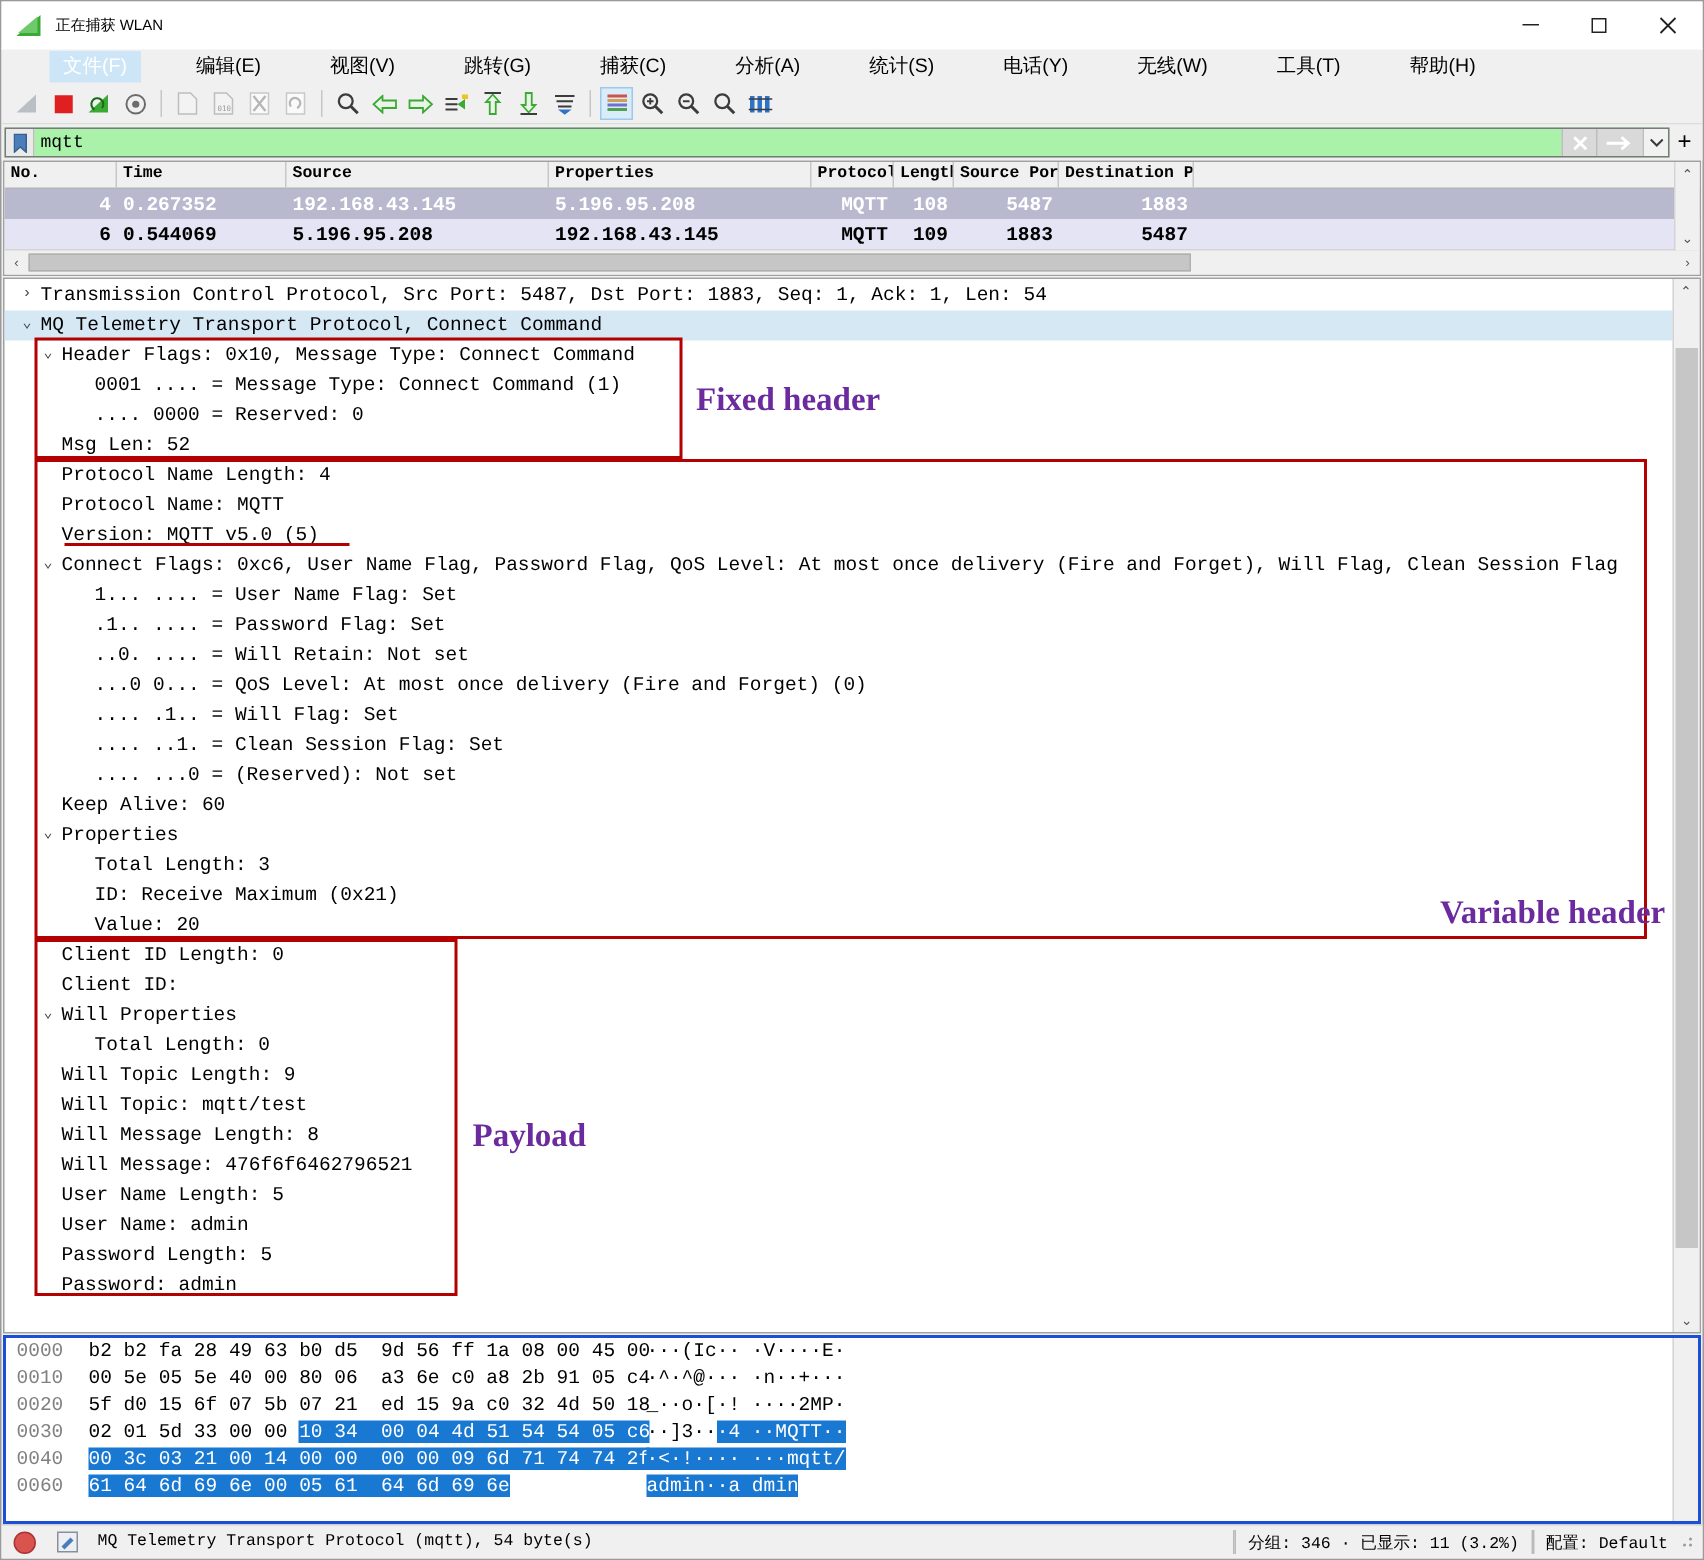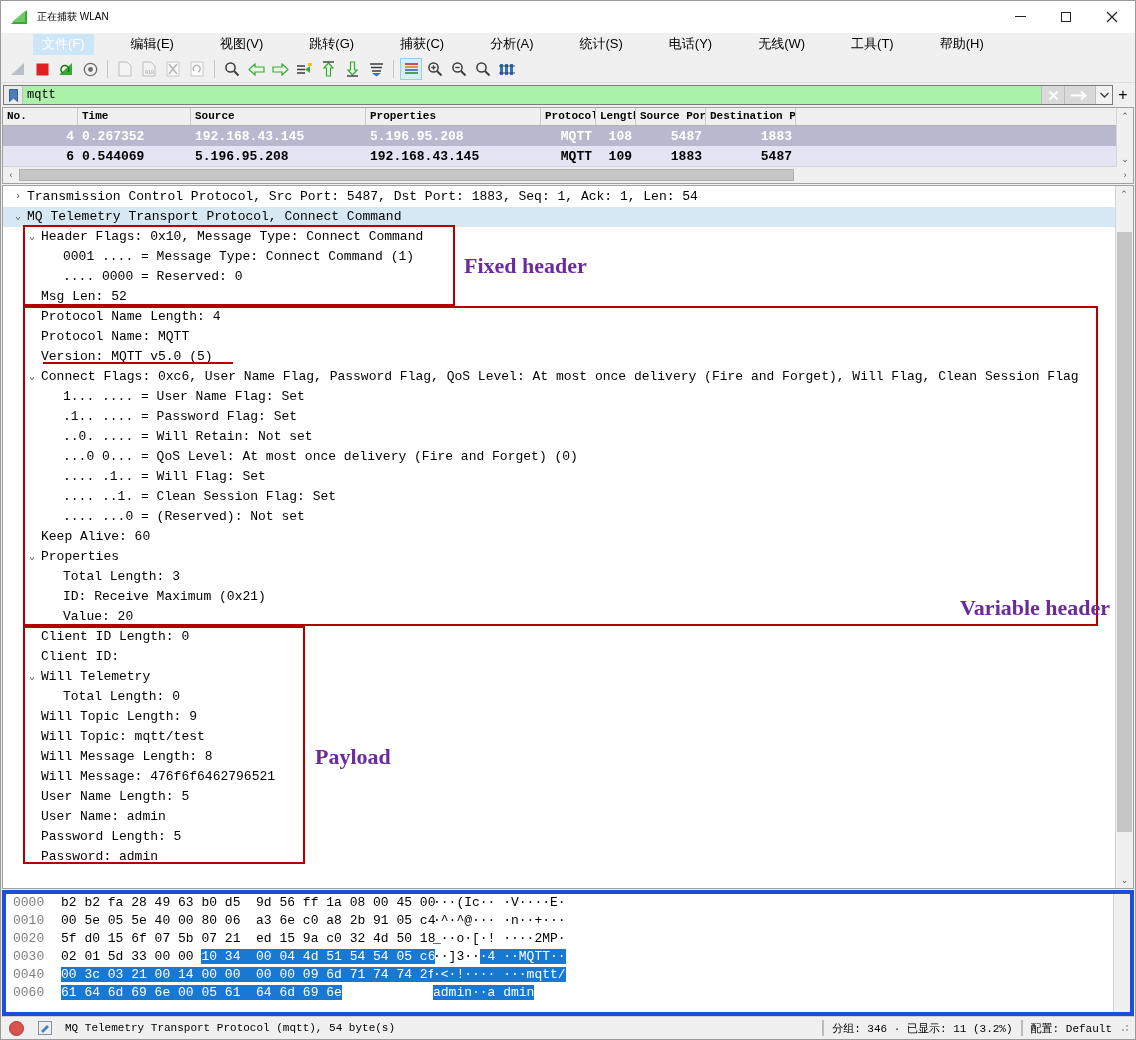--- a/index.html
+++ b/index.html
@@ -160,21 +160,21 @@
   
   .annbox{position:absolute;border:2px solid #b30000;box-sizing:border-box;pointer-events:none;}
   .annline{position:absolute;height:2px;background:#b30000;}
   .annlabel{
     position:absolute;color:#6b2a9e;font-family:"Liberation Serif","DejaVu Serif",serif;
     font-weight:bold;font-size:22px;white-space:nowrap;
   }
 
   
   .hexpane{
-    flex:0 0 126px;background:#fff;border:4px solid #1d4ed8;margin:1px 1px 0 1px;
+    flex:0 0 126px;background:#fff;border:2px solid #1d4ed8;margin:1px 1px 0 1px;
     box-sizing:border-box;position:relative;overflow:hidden;
     font-family:"Liberation Mono","DejaVu Sans Mono",monospace;font-size:13px;
   }
   .hexrow{height:18px;line-height:18px;display:flex;white-space:pre;}
   .hoff{color:#808080;padding-left:7px;width:48px;flex:0 0 48px;}
   .hbytes{width:372px;flex:0 0 372px;letter-spacing:0px;}
   .hascii{flex:0 0 auto;}
   .sel{background:#1878d2;color:#fff;}
   .hex-vscroll{
     position:absolute;right:0;top:0;width:16px;bottom:0;background:#f0f0f0;border-left:1px solid #d4d4d4;
@@ -543,21 +543,21 @@
       <div class="trow">
         <span class="tw ind1"></span>
         <span class="tlabel">Client ID Length: 0</span>
       </div>
       <div class="trow">
         <span class="tw ind1"></span>
         <span class="tlabel">Client ID:</span>
       </div>
       <div class="trow">
         <span class="tw ind1">⌄</span>
-        <span class="tlabel">Will Telemetry</span>
+        <span class="tlabel">Will Properties</span>
       </div>
       <div class="trow">
         <span class="tw ind2"></span>
         <span class="tlabel">Total Length: 0</span>
       </div>
       <div class="trow">
         <span class="tw ind1"></span>
         <span class="tlabel">Will Topic Length: 9</span>
       </div>
       <div class="trow">

